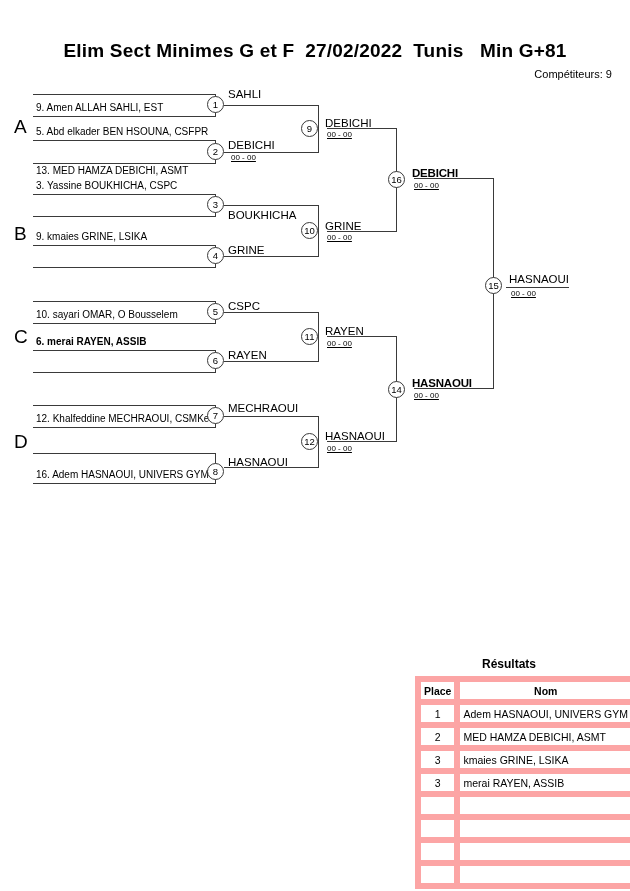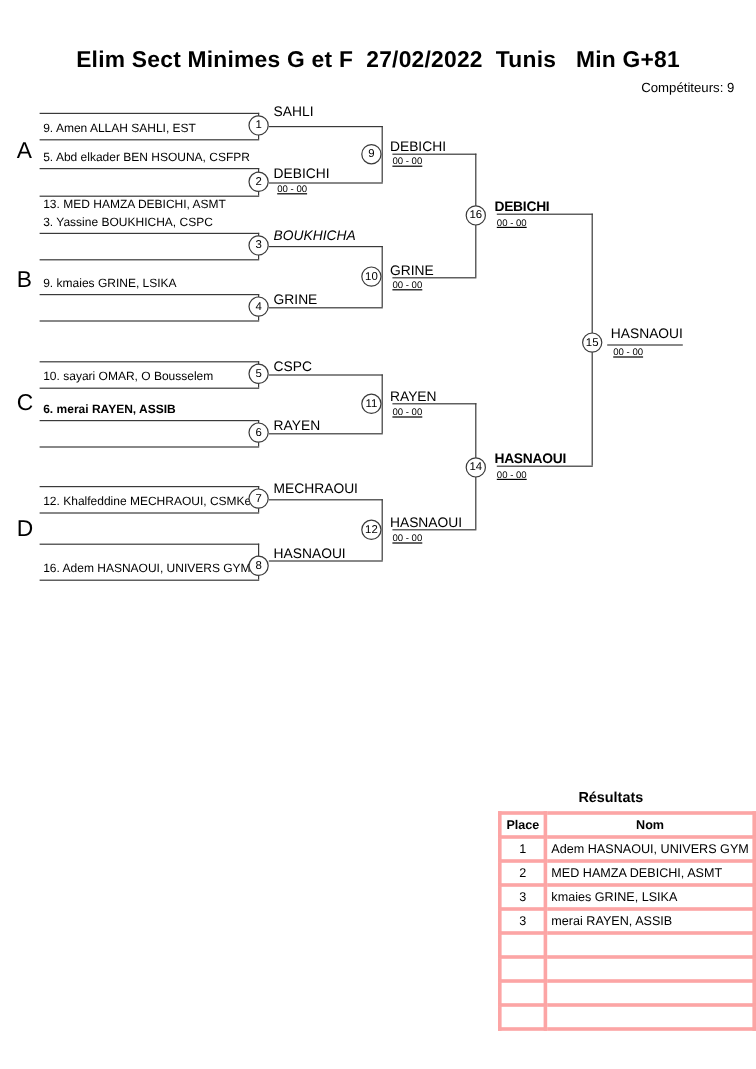--- a/index.html
+++ b/index.html
@@ -51,21 +51,21 @@
   
   .res-title{
     position:absolute;font-size:12px;font-weight:bold;
     white-space:nowrap;
   }
   table.results{
     position:absolute;left:415px;top:676px;
     border-collapse:collapse;background:#fff;
   }
   table.results td,table.results th{
-    border:3px solid #fca5a5;font-size:10.5px;height:17px;
+    border:6px solid #fca5a5;font-size:10.5px;height:17px;
     padding:0 3px;font-weight:normal;color:#000;
     overflow:visible;white-space:nowrap;
   }
   table.results th{font-weight:bold;text-align:center;}
   td.place{width:44px;text-align:center;}
   td.nom{width:140px;text-align:left;}
   th.place{width:44px;}
   th.nom{width:140px;}
   table.results tr td.nom{position:relative;}
 </style>
@@ -105,21 +105,21 @@
   <div class="vline" style="left:318px;top:105px;height:47px;"></div>
   <div class="mcircle" style="left:301px;top:120px;">9</div>
   <div class="wname" style="left:325px;top:117px;">DEBICHI</div>
   <div class="score" style="left:327px;top:130px;">00 - 00</div>
 
   <div class="pname" style="left:36px;top:180px;">3. Yassine BOUKHICHA, CSPC</div>
   <div class="hline" style="left:33px;top:194px;width:183px;"></div>
   <div class="hline" style="left:33px;top:216px;width:183px;"></div>
   <div class="vline" style="left:215px;top:194px;height:22px;"></div>
   <div class="mcircle" style="left:207px;top:196px;">3</div>
-  <div class="wname" style="left:228px;top:191px;font-style:italic;">BOUKHICHA</div>
+  <div class="wname" style="left:228px;top:209px;">BOUKHICHA</div>
 
   <div class="pname" style="left:36px;top:231px;">9. kmaies GRINE, LSIKA</div>
   <div class="hline" style="left:33px;top:245px;width:183px;"></div>
   <div class="hline" style="left:33px;top:267px;width:183px;"></div>
   <div class="vline" style="left:215px;top:245px;height:22px;"></div>
   <div class="mcircle" style="left:207px;top:247px;">4</div>
   <div class="wname" style="left:228px;top:244px;">GRINE</div>
 
   <div class="hline" style="left:224px;top:205px;width:95px;"></div>
   <div class="hline" style="left:224px;top:256px;width:95px;"></div>

